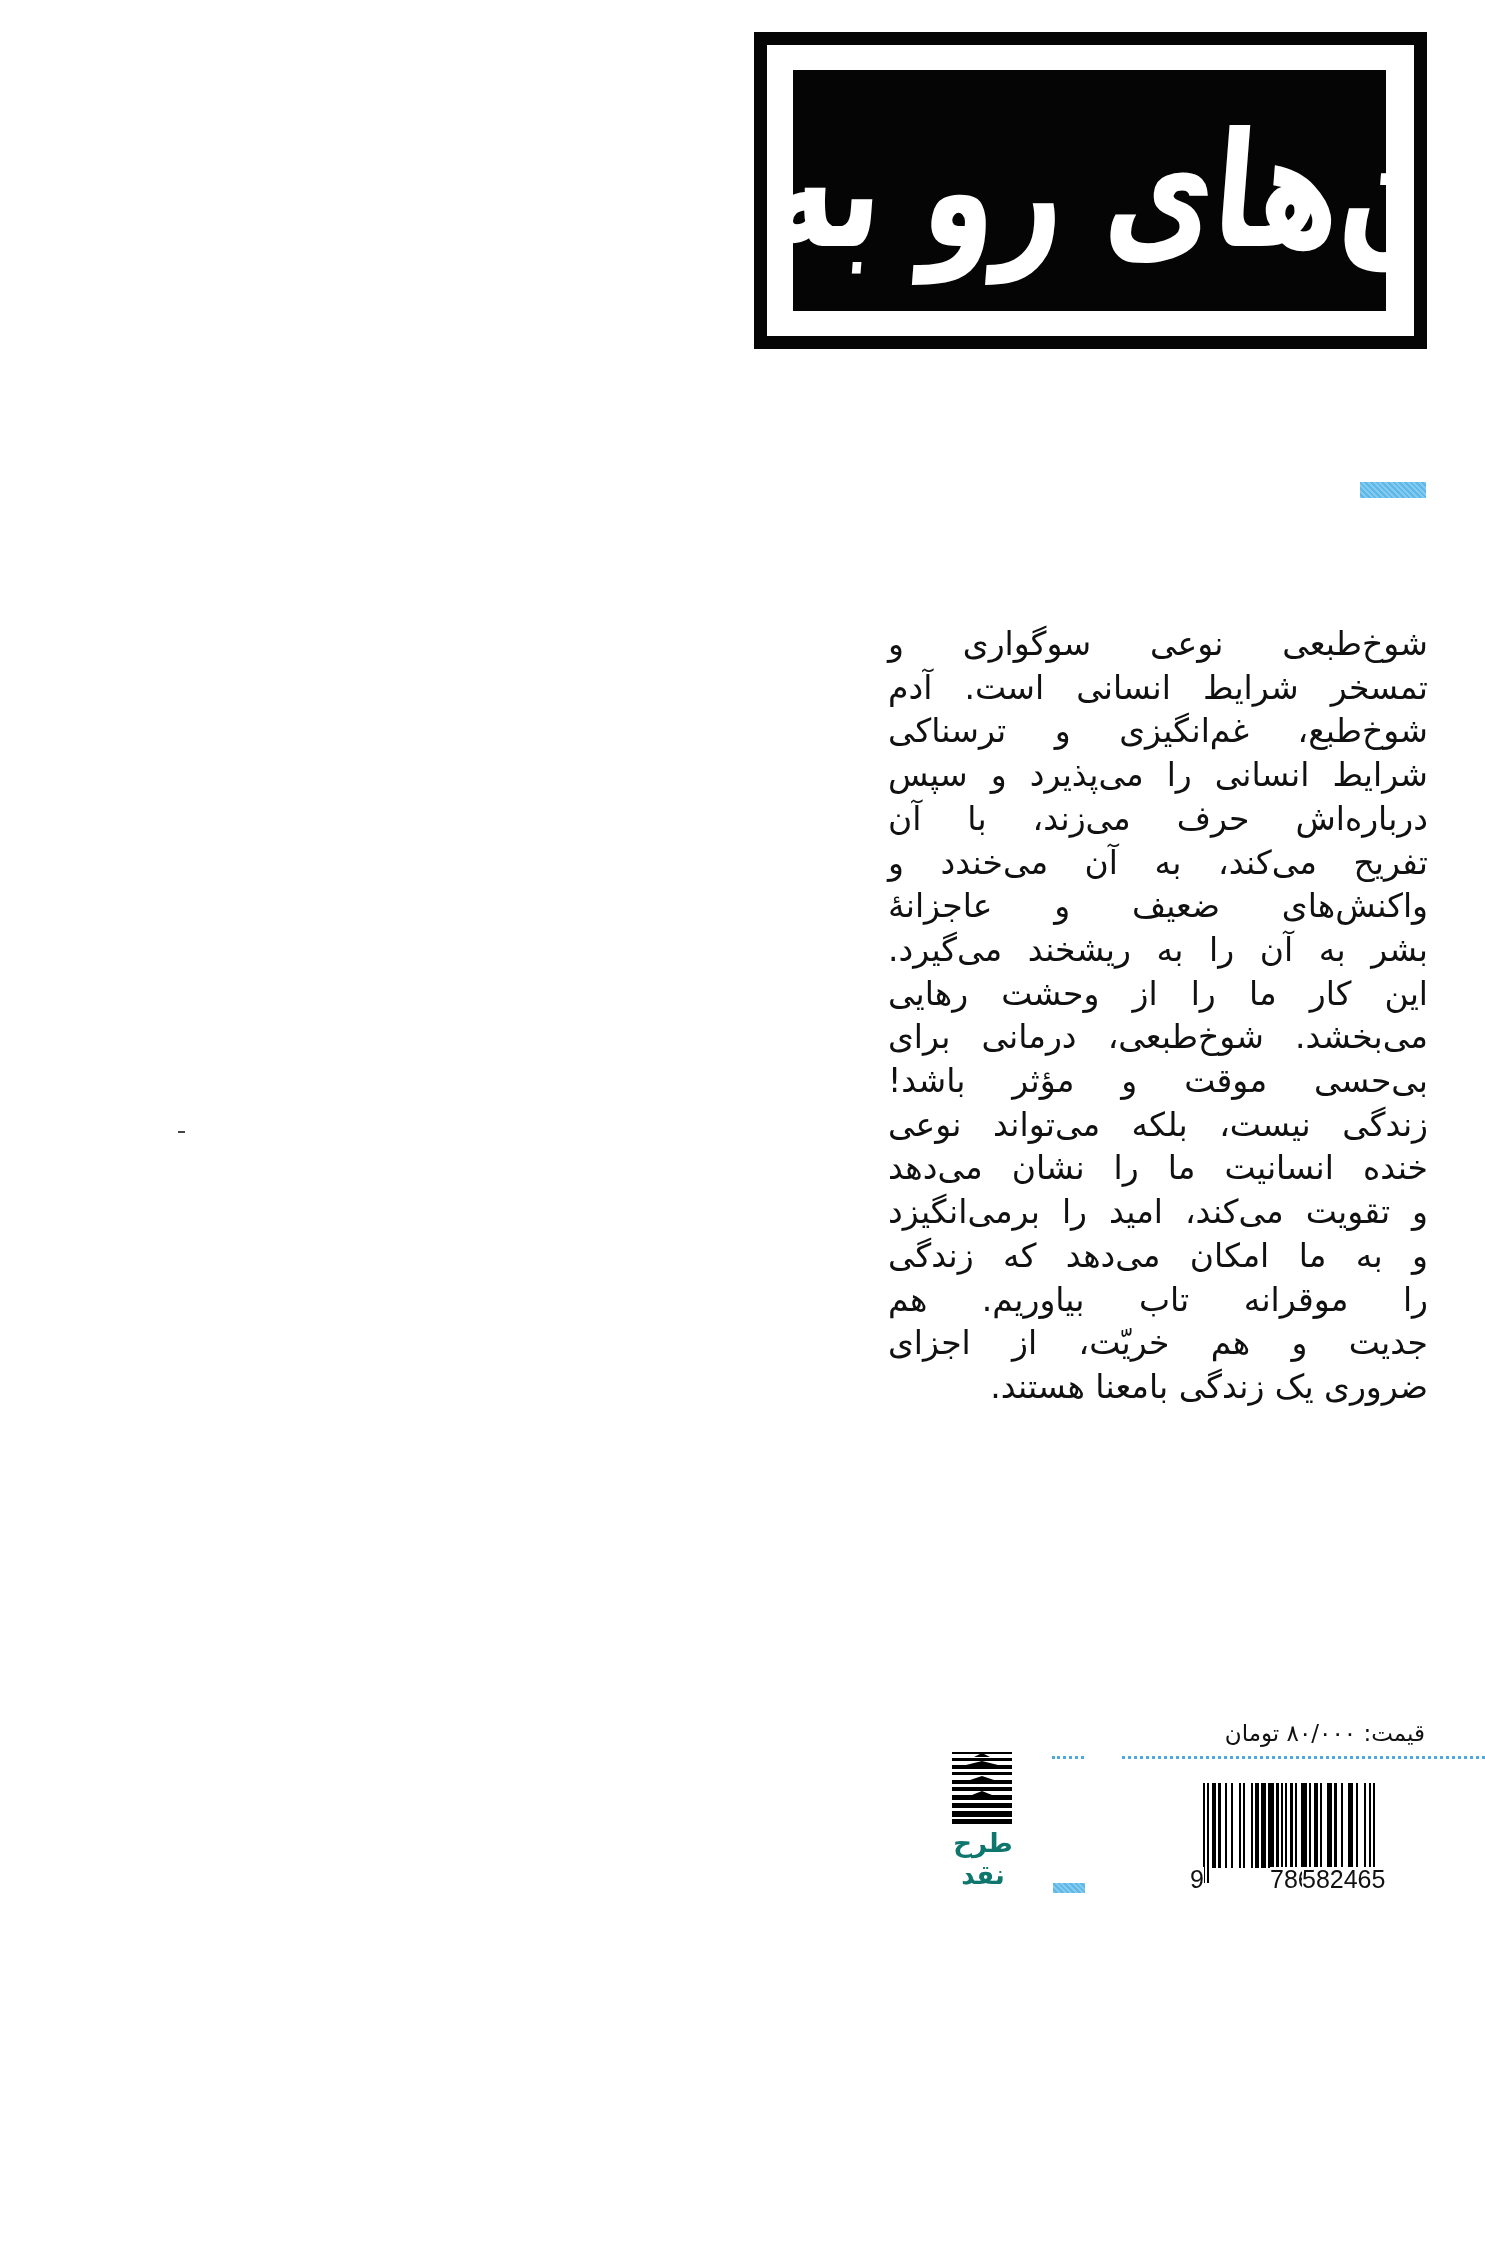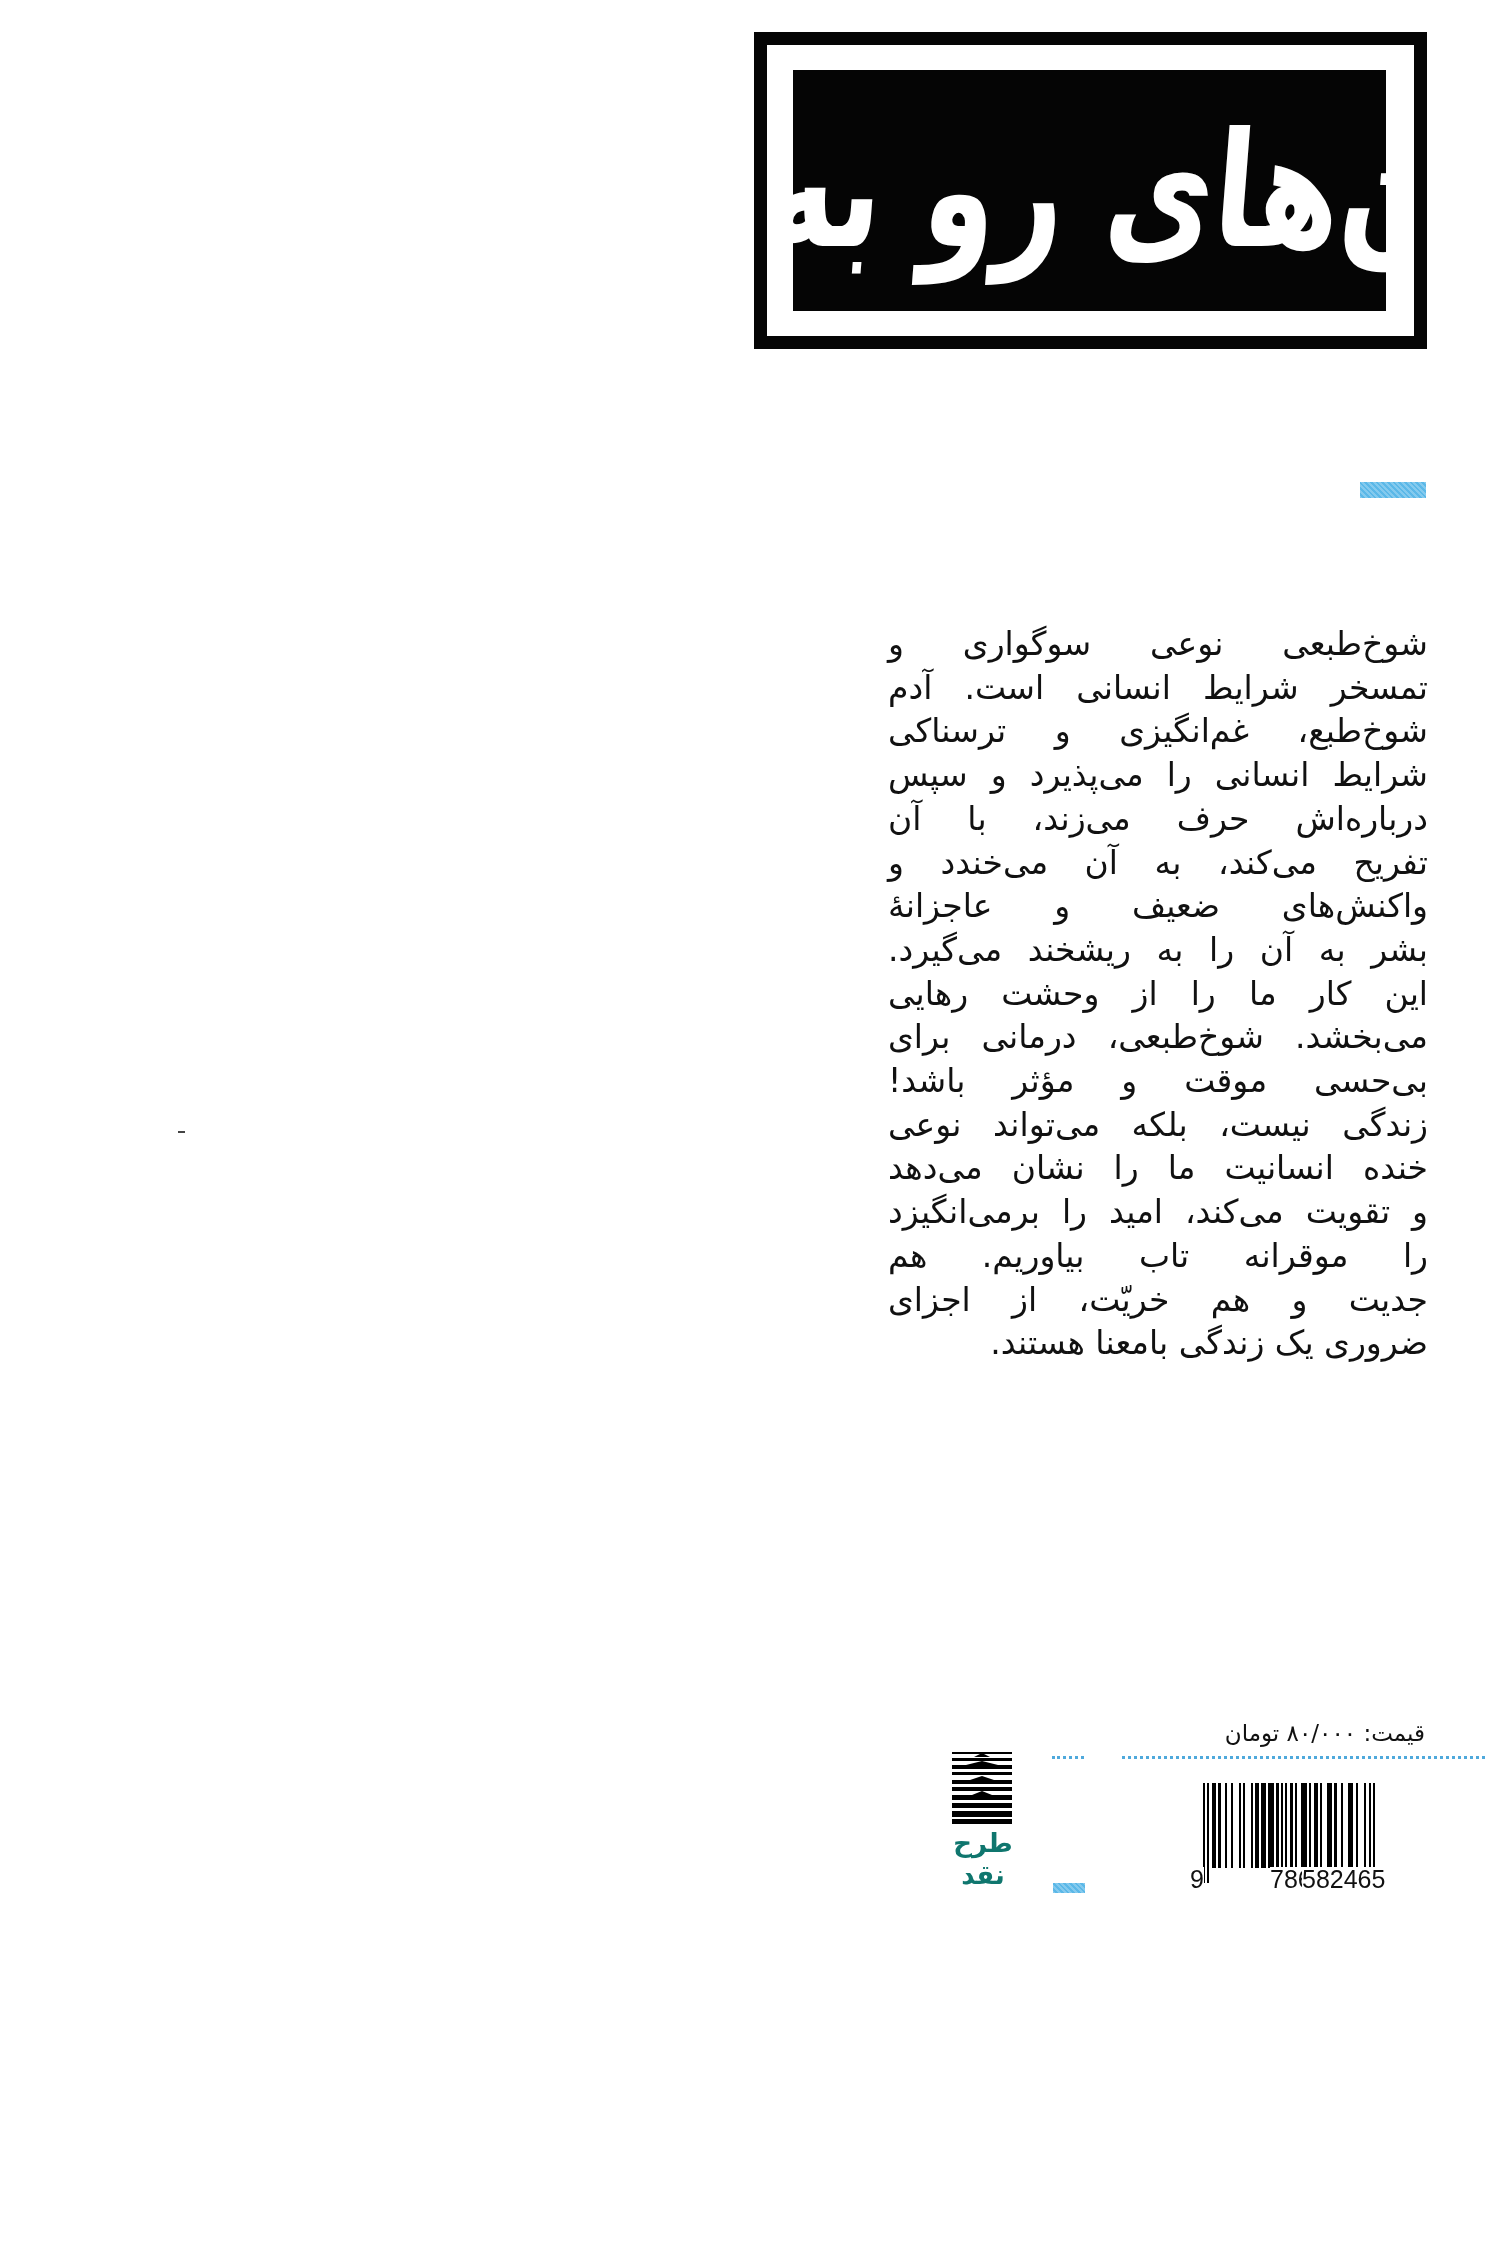--- a/index.html
+++ b/index.html
@@ -219,20 +219,21 @@
   <span class="line">درباره‌اش حرف می‌زند، با آن</span>
   <span class="line">تفریح می‌کند، به آن می‌خندد و</span>
   <span class="line">واکنش‌های ضعیف و عاجزانهٔ</span>
   <span class="line">بشر به آن را به ریشخند می‌گیرد.</span>
   <span class="line">این کار ما را از وحشت رهایی</span>
   <span class="line">می‌بخشد. شوخ‌طبعی، درمانی برای</span>
   <span class="line">بی‌حسی موقت و مؤثر باشد!</span>
   <span class="line">زندگی نیست، بلکه می‌تواند نوعی</span>
   <span class="line">خنده انسانیت ما را نشان می‌دهد</span>
   <span class="line">و تقویت می‌کند، امید را برمی‌انگیزد</span>
+  <span class="line">و به ما امکان می‌دهد که زندگی</span>
   <span class="line">را موقرانه تاب بیاوریم. هم</span>
   <span class="line">جدیت و هم خریّت، از اجزای</span>
   <span class="line last">ضروری یک زندگی بامعنا هستند.</span>
 </div>
 
 <div class="price">
   <span>قیمت:</span>
   <span>۸۰/۰۰۰</span>
   <span>تومان</span>
 </div>

